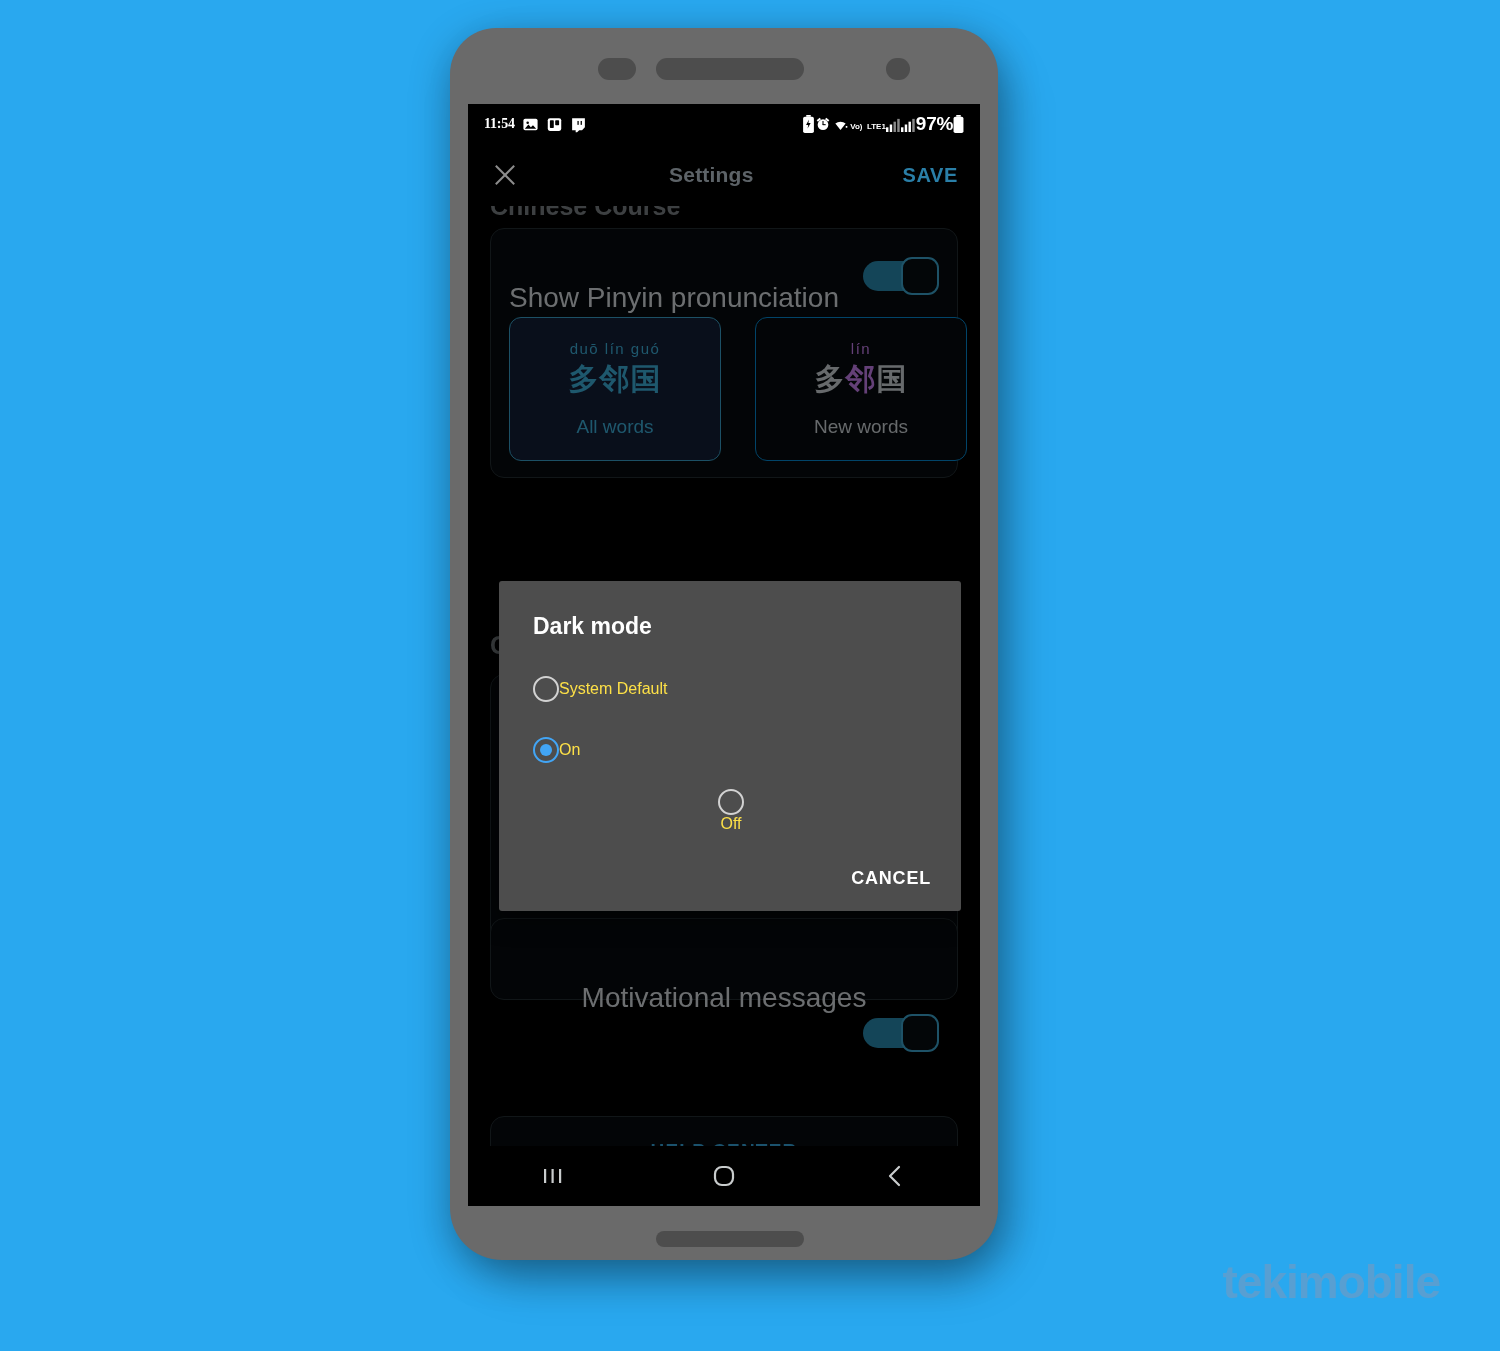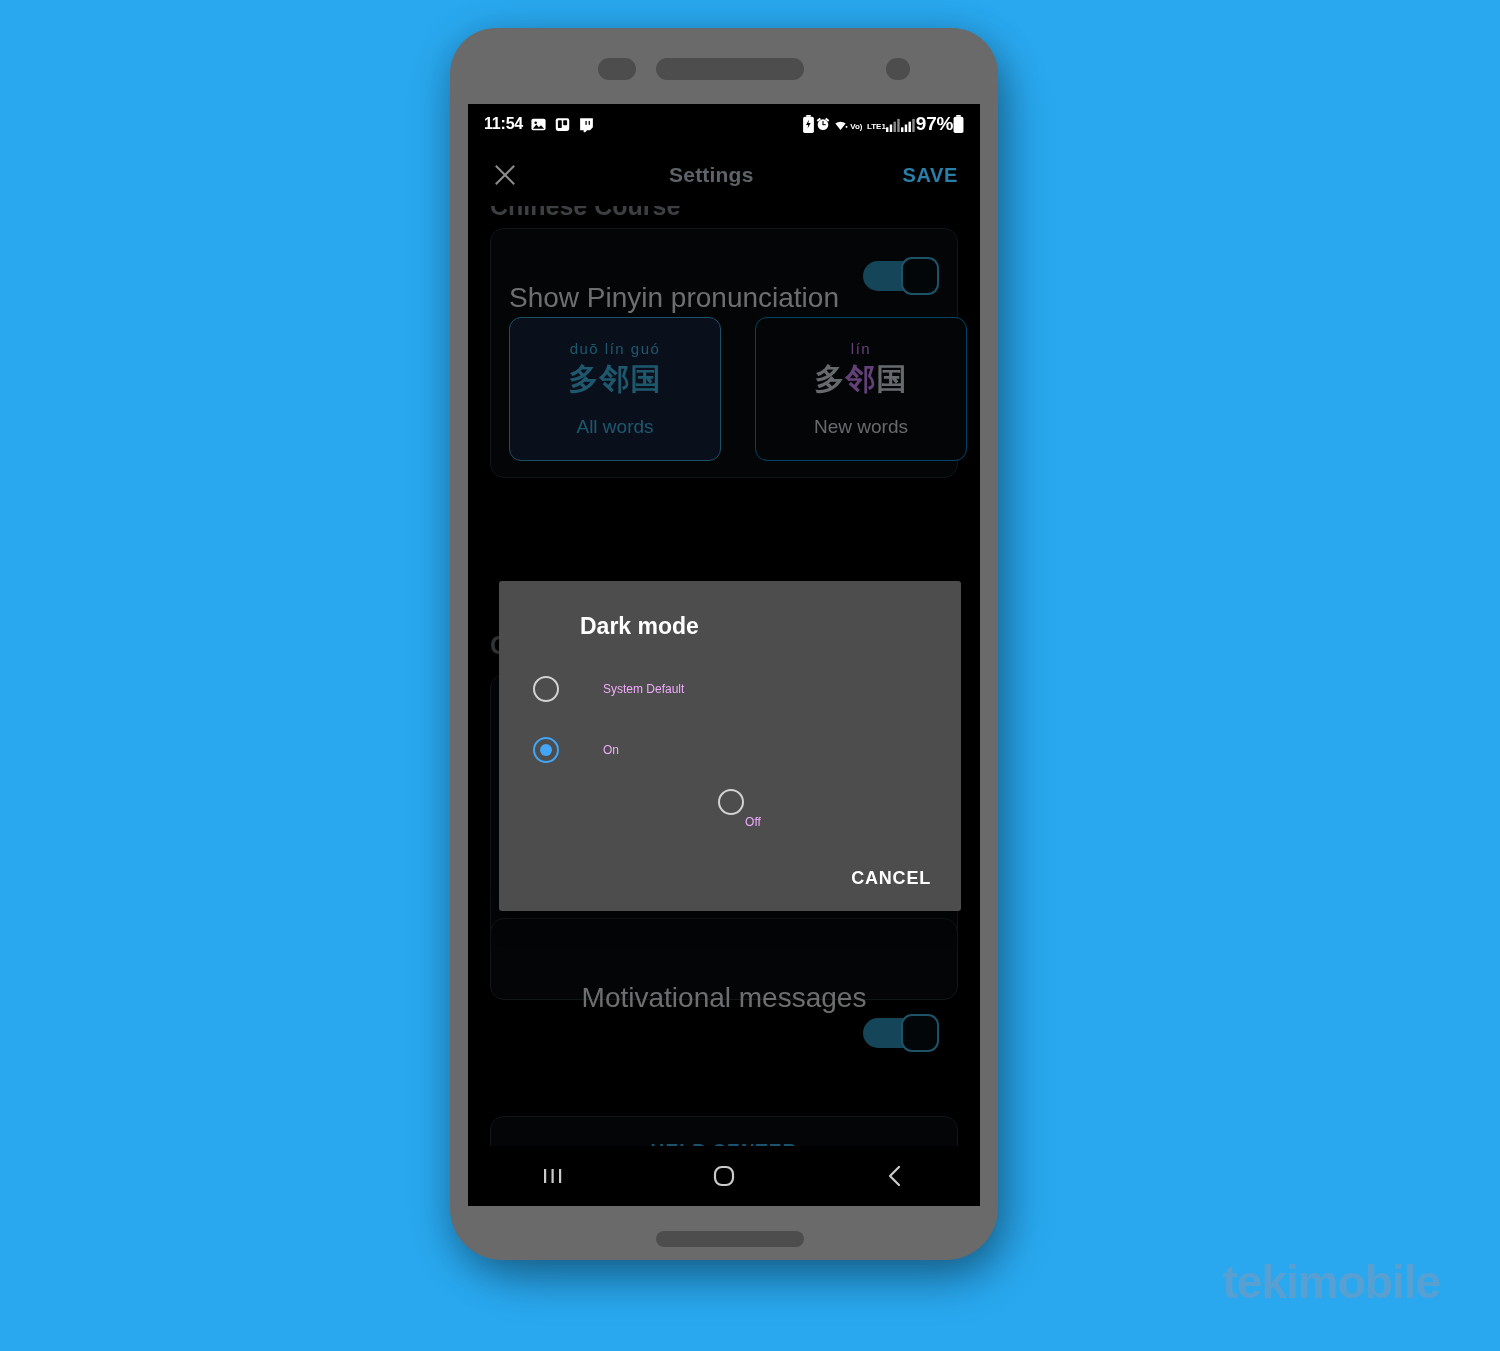--- a/index.html
+++ b/index.html
@@ -96,23 +96,24 @@
     padding: 0 16px;
     box-sizing: border-box;
     color: #ffffff;
   }
   #status-left {
     display: flex;
     align-items: center;
     gap: 7px;
   }
   .status-time {
-    font-size: 16px;
+    font-size: 14px;
     font-weight: 700;
     letter-spacing: -0.2px;
+    font-family: Liberation Serif, serif;
   }
   .sb-icon { display: inline-flex; align-items: center; }
   #status-right {
     margin-left: auto;
     display: flex;
     align-items: center;
     gap: 0;
   }
   .battery-pct {
     font-size: 19px;
@@ -339,21 +340,20 @@
     background: #4d4d4d;
     border-radius: 3px;
     box-shadow: 0 6px 26px rgba(0,0,0,0.55);
   }
   #dialog-title {
     position: absolute;
     left: 34px; top: 32px;
     color: #ffffff;
     font-size: 23px;
     font-weight: 700;
-    margin-left: 47px;
   }
   .radio-row {
     position: absolute;
     left: 34px;
     width: 396px;
     height: 44px;
     display: flex;
     align-items: center;
     cursor: pointer;
   }
@@ -371,23 +371,22 @@
   .radio.selected { border-color: #42a5f5; }
   .radio.selected::after {
     content: "";
     position: absolute;
     left: 5px; top: 5px;
     width: 12px; height: 12px;
     border-radius: 50%;
     background: #42a5f5;
   }
   .radio-label {
-    margin-left: 44px;
-    color: #f0abfc;
-    font-size: 12px;
+    color: #fde047;
+    font-size: 16px;
   }
   #dialog-cancel {
     position: absolute;
     right: 30px; bottom: 22px;
     color: #ffffff;
     font-size: 18px;
     font-weight: 700;
     letter-spacing: 0.8px;
     cursor: pointer;
   }

